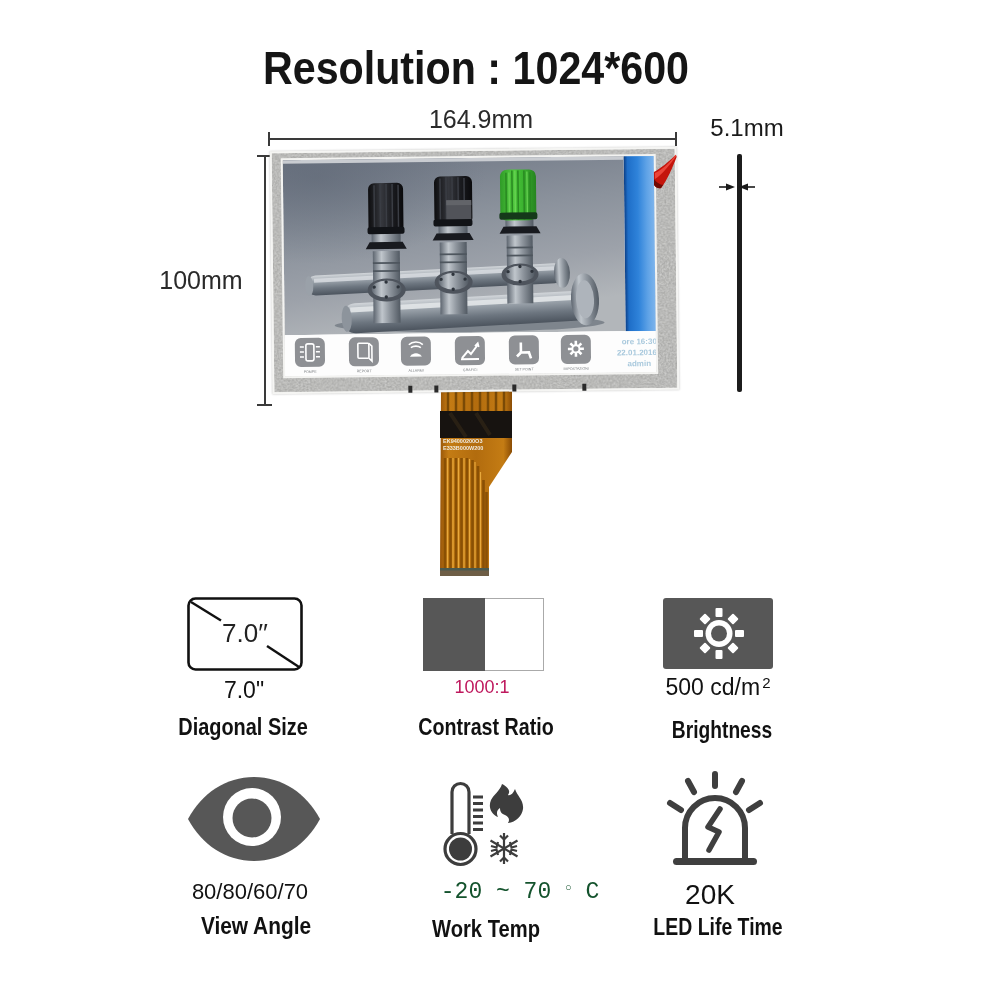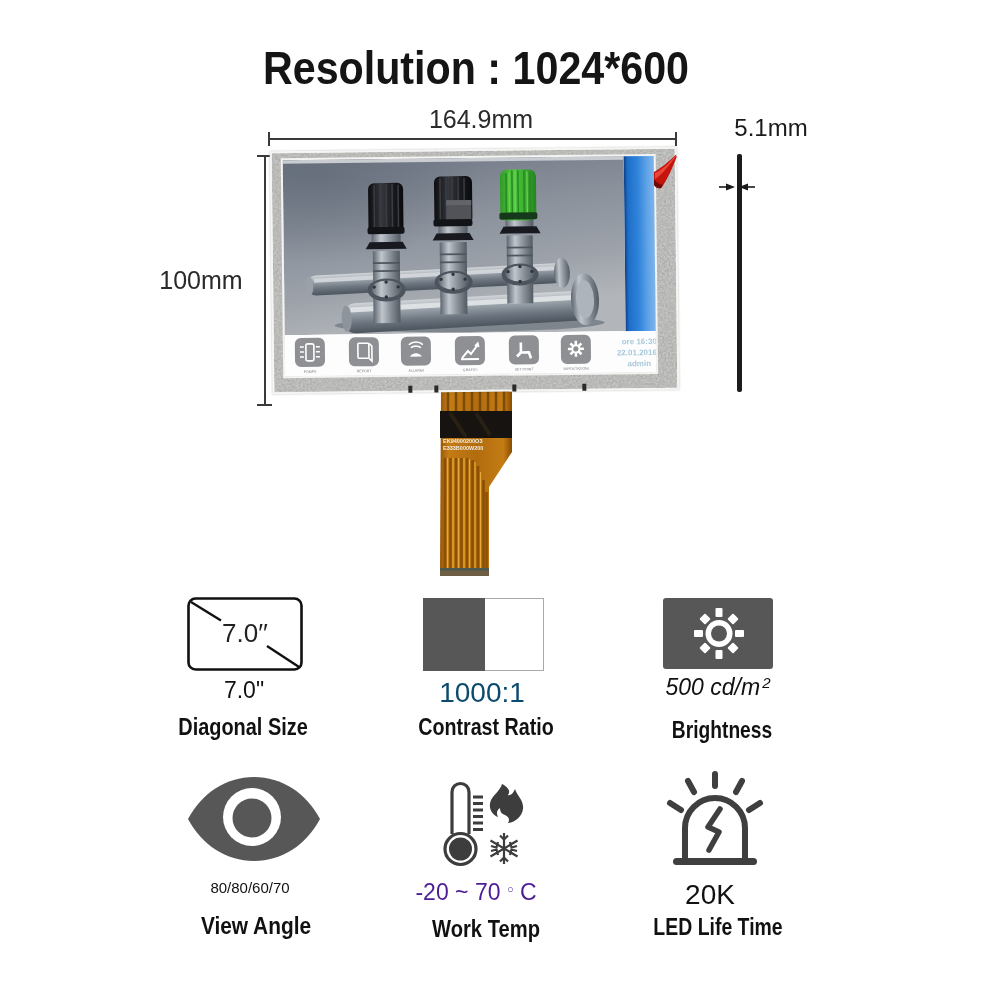--- a/index.html
+++ b/index.html
@@ -15,21 +15,21 @@
 <div class="abs ctr" style="left:474px;top:105px;font-size:25px;color:#2a2a2a;margin-left:7px;">164.9mm</div>
 <div class="abs" style="left:268px;top:138px;width:409px;height:2px;background:#3a3a3a;"></div>
 <div class="abs" style="left:268px;top:132px;width:2px;height:14px;background:#3a3a3a;"></div>
 <div class="abs" style="left:675px;top:132px;width:2px;height:14px;background:#3a3a3a;"></div>
 
 <div class="abs ctr" style="left:201px;top:266px;font-size:25px;color:#2a2a2a;">100mm</div>
 <div class="abs" style="left:264px;top:155px;width:2px;height:251px;background:#3a3a3a;"></div>
 <div class="abs" style="left:257px;top:155px;width:15px;height:2px;background:#3a3a3a;"></div>
 <div class="abs" style="left:257px;top:404px;width:15px;height:2px;background:#3a3a3a;"></div>
 
-<div class="abs ctr" style="left:747px;top:114px;font-size:24px;color:#1a1a1a;margin-left:24px;">5.1mm</div>
+<div class="abs ctr" style="left:747px;top:114px;font-size:24px;color:#1a1a1a;">5.1mm</div>
 <div class="abs" style="left:737px;top:154px;width:5px;height:238px;background:#1c1c1c;border-radius:2px;"></div>
 <svg class="abs" style="left:712px;top:180px;" width="50" height="14" viewBox="0 0 50 14">
   <path d="M7 7 H14" stroke="#1a1a1a" stroke-width="1.6"></path>
   <path d="M14 3.4 L23 7 L14 10.6 Z" fill="#1a1a1a"></path>
   <path d="M43 7 H36" stroke="#1a1a1a" stroke-width="1.6"></path>
   <path d="M36 3.4 L27 7 L36 10.6 Z" fill="#1a1a1a"></path>
 </svg>
 
 <div class="abs" style="left:436px;top:386px;width:76px;height:191px;">
 <svg width="76" height="191" viewBox="0 0 76 191">
@@ -298,22 +298,22 @@
     <rect x="31" y="32" width="9" height="7" rx="1"></rect>
     <rect x="72" y="32" width="9" height="7" rx="1"></rect>
     <rect x="38" y="17" width="8" height="8" rx="1" transform="rotate(45 42 21)"></rect>
     <rect x="66" y="17" width="8" height="8" rx="1" transform="rotate(-45 70 21)"></rect>
     <rect x="38" y="46" width="8" height="8" rx="1" transform="rotate(-45 42 50)"></rect>
     <rect x="66" y="46" width="8" height="8" rx="1" transform="rotate(45 70 50)"></rect>
   </g>
 </svg>
 
 <div class="abs ctr" style="left:244px;top:677px;font-size:23px;color:#111;">7.0"</div>
-<div class="abs ctr" style="left:482px;top:677px;font-size:28px;color:#0c4a6e;">1000:1</div>
-<div class="abs ctr" style="left:718px;top:674px;font-size:23px;color:#111;font-style:italic;">500 cd/m<span style="font-size:15px;vertical-align:7px;margin-left:2px;">2</span></div>
+<div class="abs ctr" style="left:482px;top:677px;font-size:18px;color:#be185d;">1000:1</div>
+<div class="abs ctr" style="left:718px;top:674px;font-size:23px;color:#111;">500 cd/m<span style="font-size:15px;vertical-align:7px;margin-left:2px;">2</span></div>
 <div class="abs" style="left:243px;top:713px;font-size:24px;font-weight:bold;color:#111;transform:translateX(-50%) scaleX(0.83);white-space:nowrap;">Diagonal Size</div>
 <div class="abs" style="left:486px;top:713px;font-size:24px;font-weight:bold;color:#111;transform:translateX(-50%) scaleX(0.82);white-space:nowrap;">Contrast Ratio</div>
 <div class="abs" style="left:722px;top:716px;font-size:24px;font-weight:bold;color:#111;transform:translateX(-50%) scaleX(0.80);white-space:nowrap;">Brightness</div>
 
 <svg class="abs" style="left:188px;top:777px;" width="132" height="84" viewBox="0 0 132 84">
   <path d="M0 42 C14 16 38 0 66 0 C94 0 118 16 132 42 C118 68 94 84 66 84 C38 84 14 68 0 42 Z" fill="#575757"></path>
   <circle cx="64" cy="40" r="29" fill="#fff"></circle>
   <circle cx="64" cy="41" r="19.5" fill="#575757"></circle>
 </svg>
 
@@ -335,18 +335,18 @@
 
 <svg class="abs" style="left:663px;top:766px;" width="104" height="102" viewBox="0 0 104 102">
   <g stroke="#3f3f3f" stroke-width="6" fill="none" stroke-linecap="round">
     <path d="M22 92 V62 a30 30 0 0 1 60 0 V92"></path>
     <path d="M52 8 V20 M25 15 l6 11 M79 15 l-6 11 M7 37 l11 7 M97 37 l-11 7"></path>
   </g>
   <rect x="10" y="92" width="84" height="7" rx="3.5" fill="#3f3f3f"></rect>
   <path d="M57 43 L45 61 L56 66 L46 84" stroke="#3f3f3f" stroke-width="5.5" fill="none" stroke-linecap="round" stroke-linejoin="round"></path>
 </svg>
 
-<div class="abs ctr" style="left:250px;top:879px;font-size:15px;color:#111;">80/80/60/70</div>
-<div class="abs ctr" style="left:476px;top:879px;font-size:23px;color:#4c1d95;">-20 ~ 70 <span style="font-size:11px;vertical-align:7px;">○</span> C</div>
+<div class="abs ctr" style="left:250px;top:879px;font-size:22px;color:#111;">80/80/60/70</div>
+<div class="abs ctr" style="left:520px;top:879px;font-size:23px;color:#14532d;font-family:Liberation Mono, monospace;">-20 ~ 70 <span style="font-size:11px;vertical-align:7px;">○</span> C</div>
 <div class="abs ctr" style="left:710px;top:879px;font-size:28px;color:#111;">20K</div>
 <div class="abs" style="left:256px;top:912px;font-size:24px;font-weight:bold;color:#111;transform:translateX(-50%) scaleX(0.87);white-space:nowrap;">View Angle</div>
 <div class="abs" style="left:486px;top:915px;font-size:24px;font-weight:bold;color:#111;transform:translateX(-50%) scaleX(0.84);white-space:nowrap;">Work Temp</div>
 <div class="abs" style="left:718px;top:913px;font-size:24px;font-weight:bold;color:#111;transform:translateX(-50%) scaleX(0.81);white-space:nowrap;">LED Life Time</div>
 
 </body></html>

